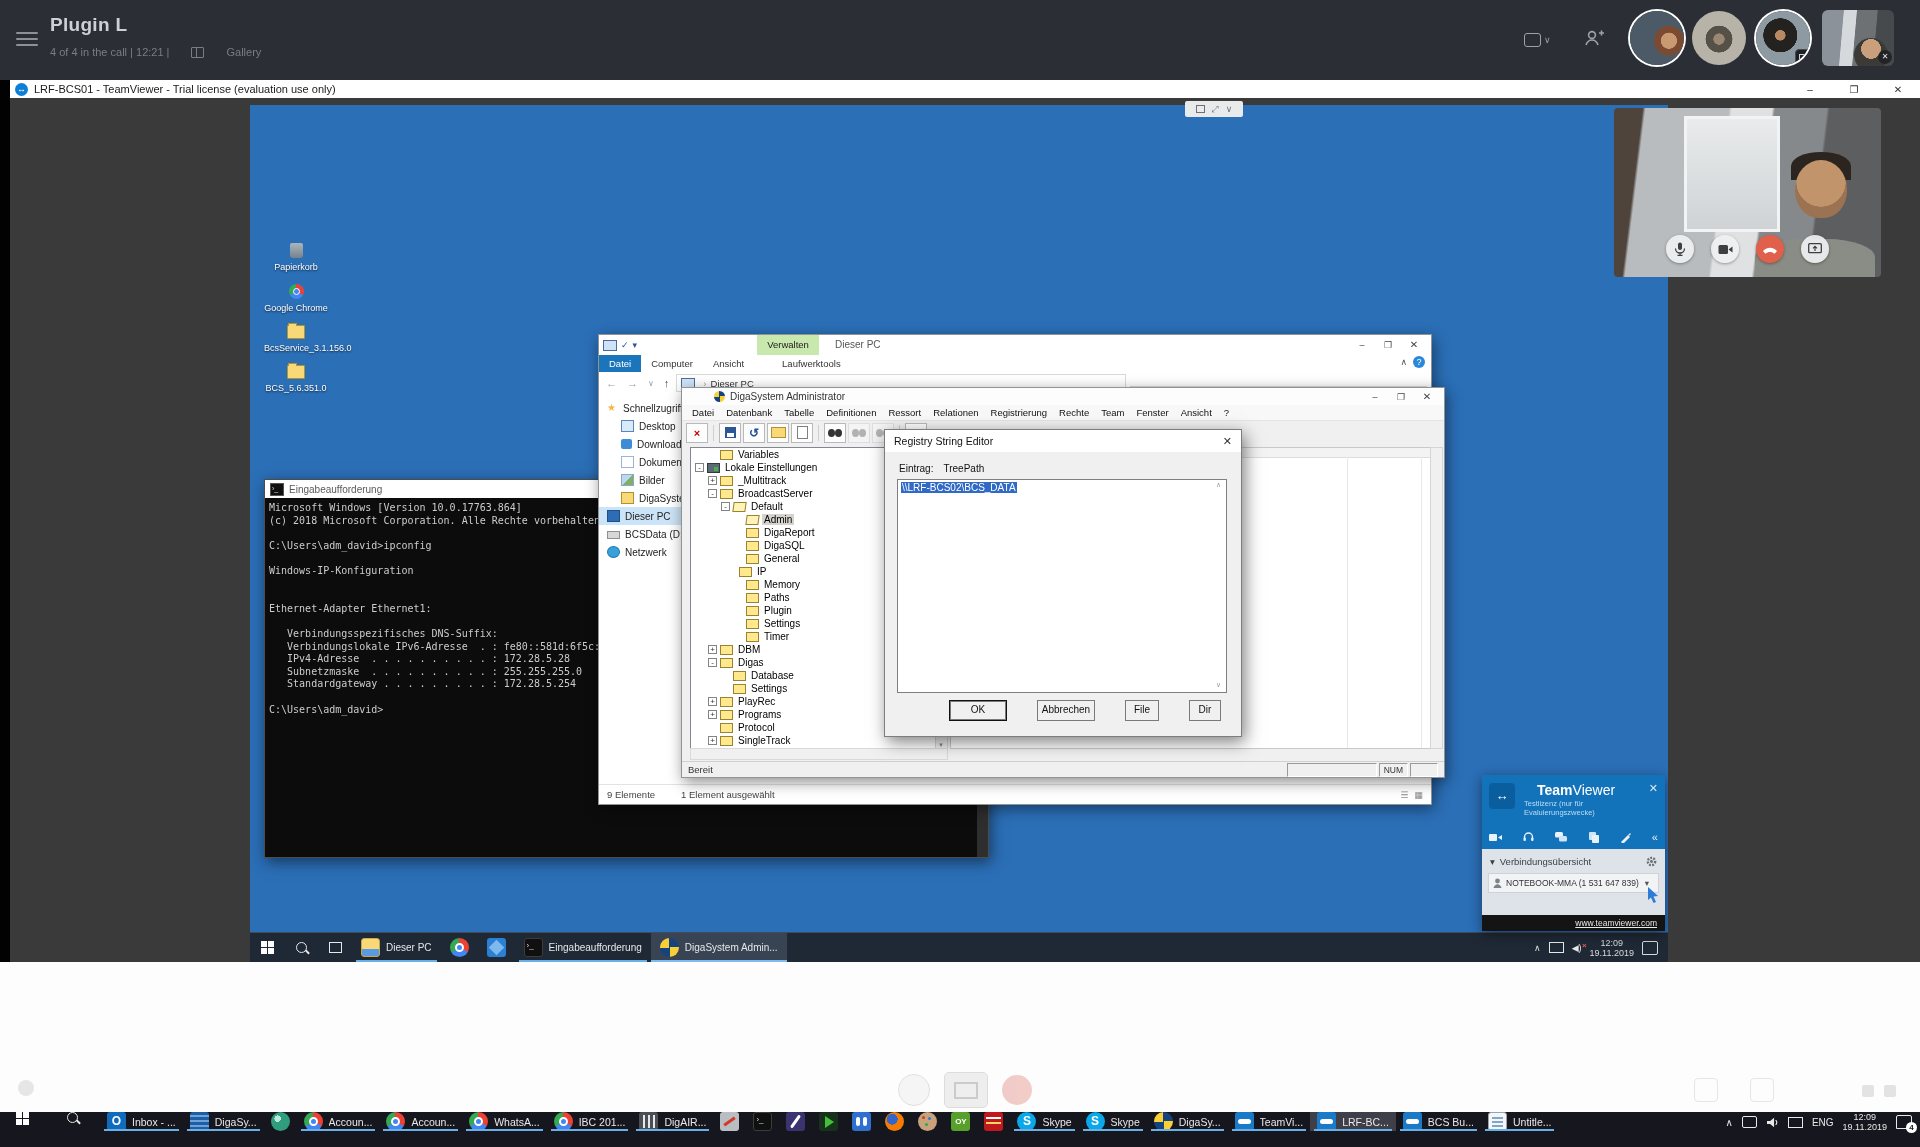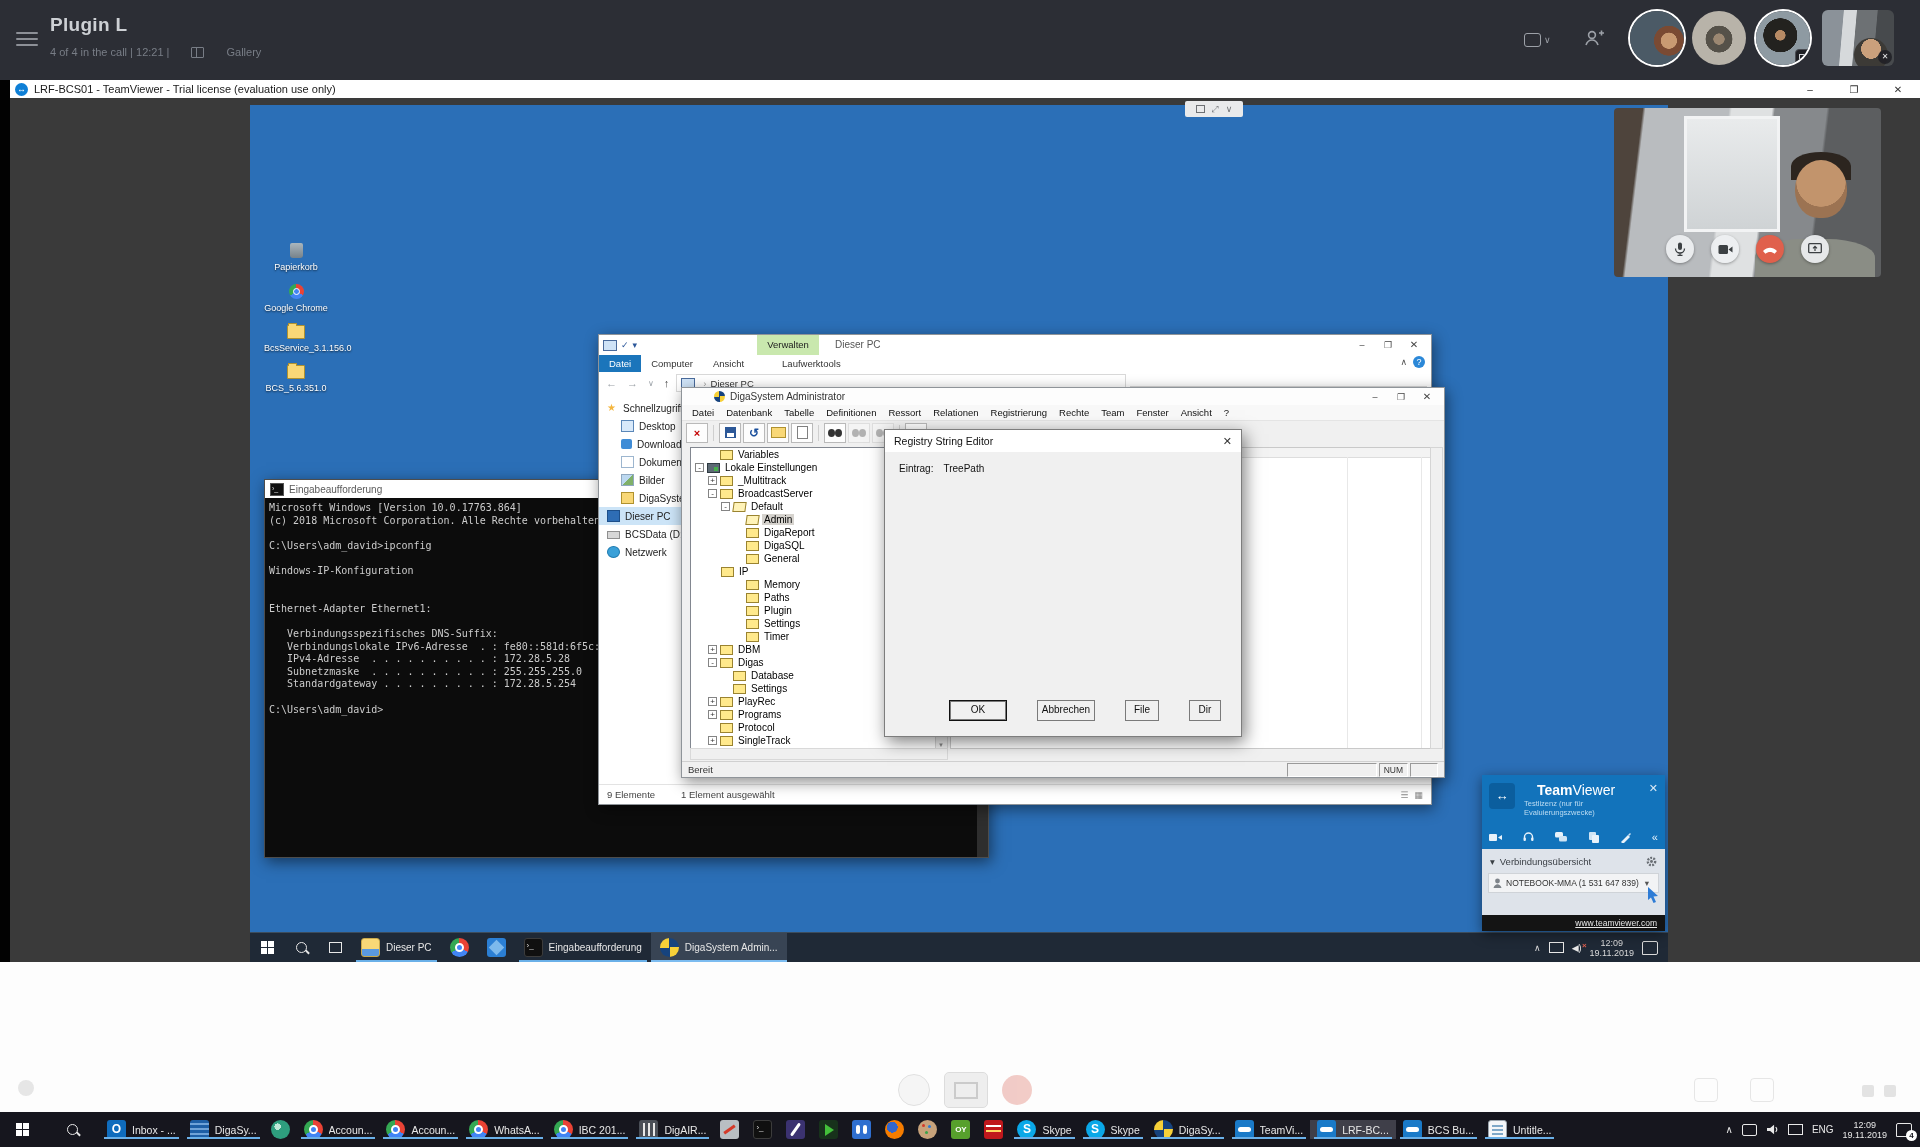--- a/index.html
+++ b/index.html
@@ -213,21 +213,21 @@
   .ic-turbo{background:#c0181c;}
   .ic-turbo::after{content:"";position:absolute;left:2px;top:5px;width:15px;height:2px;background:#fff;box-shadow:0 5px #ffd75e;}
   .ic-skype{border-radius:50%;background:#0aa8e8;}
   .ic-skype::after{content:"S";position:absolute;inset:0;color:#fff;font-weight:bold;font-size:12px;text-align:center;line-height:19px;}
   .ic-tv{background:#1a7ac8;}
   .ic-tv::after{content:"";position:absolute;left:3px;top:7px;width:13px;height:5px;background:#fff;border-radius:3px;}
   .ic-notepad{background:#f4f6f8;border:1px solid #9aa4ad;box-sizing:border-box;}
   .ic-notepad::after{content:"";position:absolute;left:3px;top:4px;width:11px;height:1.5px;background:#7fa8c8;box-shadow:0 4px #7fa8c8,0 8px #7fa8c8;}
 
   
-  #host-taskbar{left:0;top:1112px;width:1920px;height:35px;background:#16161e;display:flex;align-items:center;z-index:50;gap:6px;}
+  #host-taskbar{left:0;top:1112px;width:1920px;height:35px;background:#16161e;display:flex;align-items:flex-start;z-index:50;gap:6px;}
   .htb-btn{width:44px;display:flex;align-items:center;justify-content:center;color:#fff;}
   .htb-item{display:flex;align-items:center;gap:6px;padding:0 7px;color:#e8e8e8;font-size:10.5px;position:relative;max-width:92px;}
   .htb-item .lbl{overflow:hidden;white-space:nowrap;max-width:58px;}
   .htb-item.active{background:#3f3f49;}
   #htb-tray{margin-left:auto;display:flex;align-items:center;gap:9px;padding:0 8px;color:#e8e8e8;font-size:10px;}
   .tray-ico{width:13px;height:10px;border:1.5px solid #e8e8e8;}
   .tray-ico.batt{border-radius:2px;}
   .tray-ico.mon{height:9px;}
   .notif{position:relative;width:14px;height:12px;border:1.5px solid #e8e8e8;border-radius:2px 2px 2px 0;}
   .notif .badge{position:absolute;right:-6px;bottom:-5px;background:#fff;color:#16161e;border-radius:50%;width:11px;height:11px;font-size:8px;text-align:center;line-height:11px;font-weight:bold;}
@@ -551,21 +551,21 @@
             <div class="tree-row" style="padding-left: 43px;">
               <span class="exp-sp"></span>
               <span class="t-ico ti-folder"></span>
               <span class="tlabel">DigaSQL</span>
             </div>
             <div class="tree-row" style="padding-left: 43px;">
               <span class="exp-sp"></span>
               <span class="t-ico ti-folder"></span>
               <span class="tlabel">General</span>
             </div>
-            <div class="tree-row" style="padding-left: 18px;">
+            <div class="tree-row" style="padding-left: 36px;">
               <span class="exp-sp"></span>
               <span class="t-ico ti-folder"></span>
               <span class="tlabel">IP</span>
             </div>
             <div class="tree-row" style="padding-left: 43px;">
               <span class="exp-sp"></span>
               <span class="t-ico ti-folder"></span>
               <span class="tlabel">Memory</span>
             </div>
             <div class="tree-row" style="padding-left: 43px;">
@@ -653,20 +653,24 @@
     </div>
 
     <div id="reg-dlg" class="abs">
       <div id="dlg-title">
         <span>Registry String Editor</span>
         <span class="x">✕</span>
       </div>
       <div id="dlg-entry">
         <span>Eintrag:</span>
         <span>TreePath</span>
+      </div>
+      <div id="dlg-text">
+        <span class="selval">\\LRF-BCS02\BCS_DATA</span>
+        <span id="dlg-vscroll">∧<span style="position:absolute;bottom:2px;left:0;right:0;">∨</span></span>
       </div>
       <div id="dlg-btns">
           <span class="dbtn def" style="width: 56px;">OK</span>
           <span class="dbtn" style="width: 56px;">Abbrechen</span>
           <span class="dbtn" style="width: 32px;">File</span>
           <span class="dbtn" style="width: 30px;">Dir</span>
         </div>
     </div>
 
     <div id="tv-panel" class="abs">

